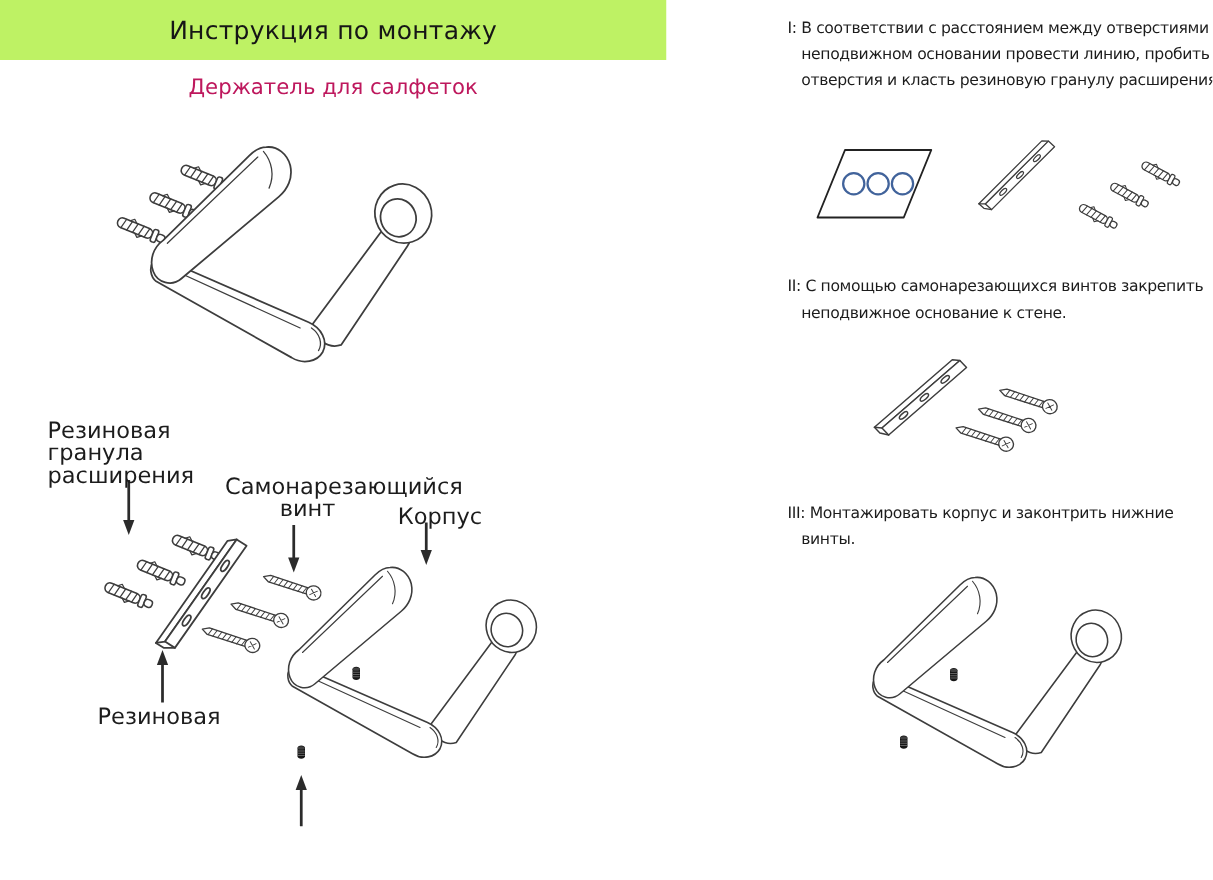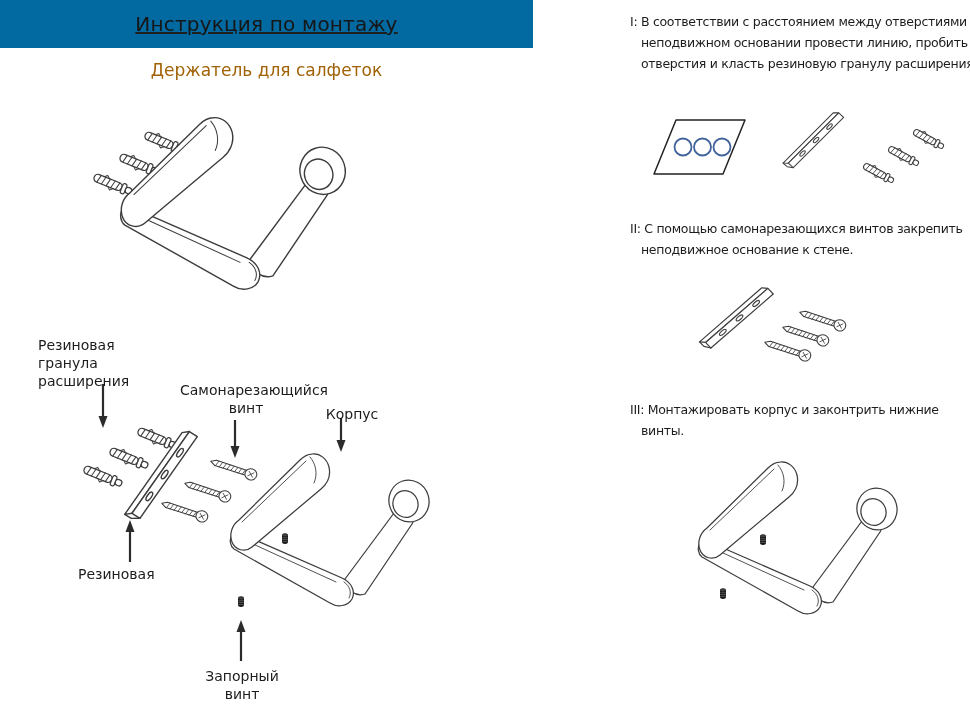--- a/index.html
+++ b/index.html
@@ -2,35 +2,35 @@
 <html><head>
 <meta charset="utf-8">
 <style>
   html,body { margin:0; padding:0; background:#fff; }
   .page {
     position:relative; width:970px; height:704px; overflow:hidden;
     background:#ffffff; font-family:"DejaVu Sans", sans-serif; color:#1f1f1f;
   }
   .header-bar {
     position:absolute; left:0; top:0; width:533px; height:48px;
-    background:#0369a1; display:flex; align-items:center; justify-content:center;text-decoration:underline;
+    background:#bef264; display:flex; align-items:center; justify-content:center;
   }
   .title { font-size:20px; letter-spacing:0.2px; color:#161616; }
   .subtitle {
     position:absolute; left:0; top:60px; width:533px; text-align:center;
-    font-size:17px; color:#a16207;
+    font-size:17px; color:#be185d;
   }
   .art { position:absolute; left:0; top:0; }
   svg .ln  { stroke:#3d3d3d; fill:none; stroke-width:1.25; stroke-linecap:round; stroke-linejoin:round; }
   svg .wh  { fill:#ffffff; }
   svg .thin{ stroke-width:0.9; }
   svg .ar  { stroke:#2b2b2b; stroke-width:2.2; }
   svg .arh { fill:#2b2b2b; stroke:none; }
   .plabel {
-    position:absolute; font-size:14px; line-height:18px; color:#1c1c1c;
+    position:absolute; font-size:18px; line-height:18px; color:#1c1c1c;
   }
   .plabel.center { text-align:center; }
   .step {
     position:absolute; left:630px; width:340px;
     font-size:12.5px; line-height:21px; letter-spacing:-0.3px; color:#1c1c1c;
     padding-left:11px; text-indent:-11px; margin:0;
   }
   #step-1 { top:11px; }
   #step-2 { top:218px; }
   #step-3 { top:399px; }
@@ -161,19 +161,18 @@
       <use href="#holder" transform="translate(680,441)"></use>
       <use href="#setscrew" transform="translate(759,534)"></use>
       <use href="#setscrew" transform="translate(719,588)"></use>
     </g>
   </svg>
 
   <div class="plabel" id="label-expansion-plug">Резиновая гранула расширения</div>
   <div class="plabel center" id="label-selftap-screw">Самонарезающийся винт</div>
   <div class="plabel center" id="label-body">Корпус</div>
   <div class="plabel" id="label-base">Резиновая</div>
-  <div class="plabel center" id="label-locking-screw">Запорный винт</div>
 
   <p class="step" id="step-1">I: В соответствии с расстоянием между отверстиями в неподвижном основании провести линию, пробить отверстия и класть резиновую гранулу расширения.</p>
   <p class="step" id="step-2">II: С помощью самонарезающихся винтов закрепить неподвижное основание к стене.</p>
   <p class="step" id="step-3">III: Монтажировать корпус и законтрить нижние винты.</p>
 
 </div>
 
 </body></html>

